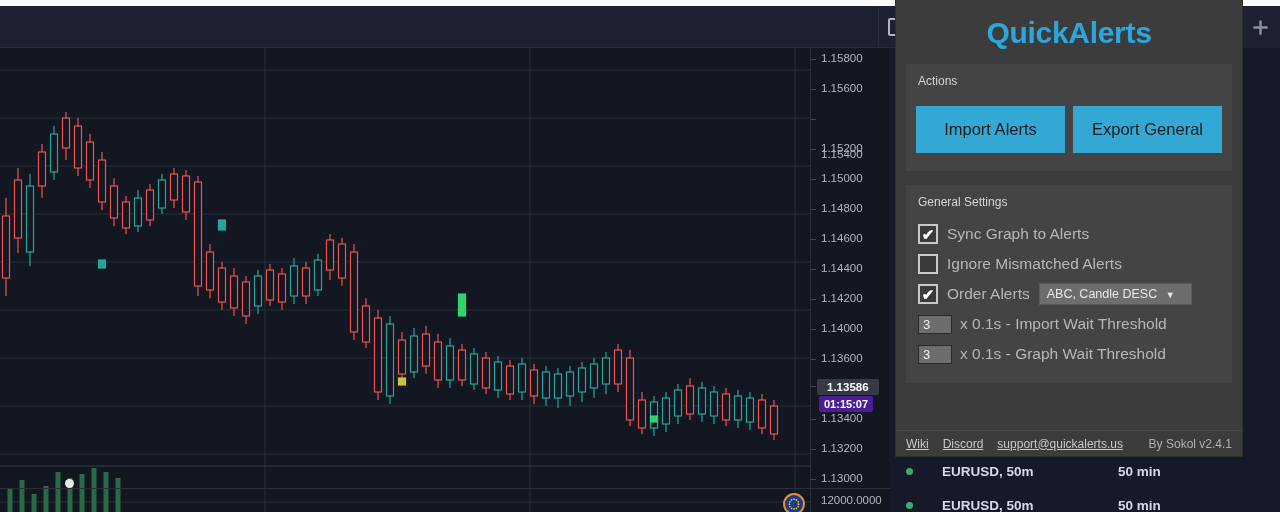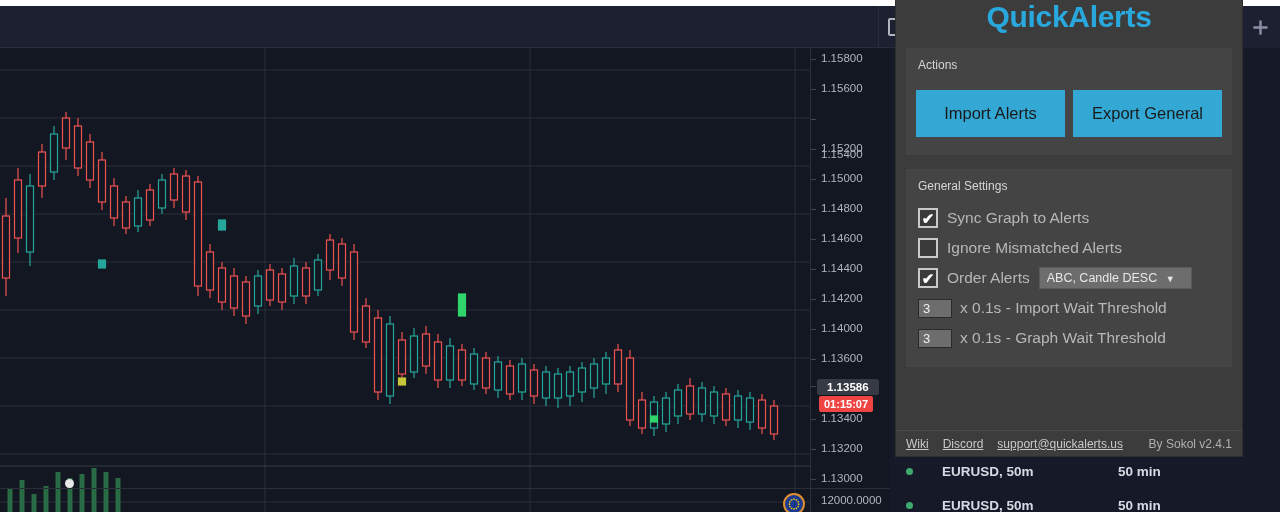--- a/index.html
+++ b/index.html
@@ -67,21 +67,21 @@
   }
   .px-tick {
     position: absolute; left: 0; width: 5px; height: 1px; background: #434651;
   }
   .px-current {
     position: absolute; left: 6px; background: #363a45; color: #ffffff;
     font-size: 11.5px; font-weight: bold; padding: 2px 10px; border-radius: 2px;
     white-space: nowrap;
   }
   .px-timer {
-    position: absolute; left: 8px; background: #ef4444; color: #ffffff;
+    position: absolute; left: 8px; background: #4c1d95; color: #ffffff;
     font-size: 11px; font-weight: bold; padding: 2px 5px; border-radius: 2px;
     white-space: nowrap;
   }
   .px-vol {
     position: absolute; left: 10px; font-size: 11.5px; color: #b2b5be;
     white-space: nowrap;
   }
   .axis-sep {
     position: absolute; left: 0; width: 890px; height: 1px; background: #2a2e39;
   }
@@ -111,21 +111,21 @@
   }
   .alert-sym { width: 160px; }
 
   
   .qa-panel {
     position: absolute; left: 896px; top: 0; width: 346px; height: 456px;
     background: #3c3c3c; box-shadow: 0 0 0 1px #2e2e2e;
   }
   .qa-title {
     text-align: center; color: #29a8dd; font-size: 30px; font-weight: bold;
-    padding-top: 0; letter-spacing: -0.3px;
+    padding-top: 16px; letter-spacing: -0.3px;
   }
   .qa-account {
     text-align: right; color: #b8b8b8; font-size: 13.5px;
     padding: 14px 14px 0 0;
   }
   .qa-account .logout { margin-left: 8px; }
 
   .qa-section {
     margin: 14px 10px 0 10px; background: #444444;
   }

